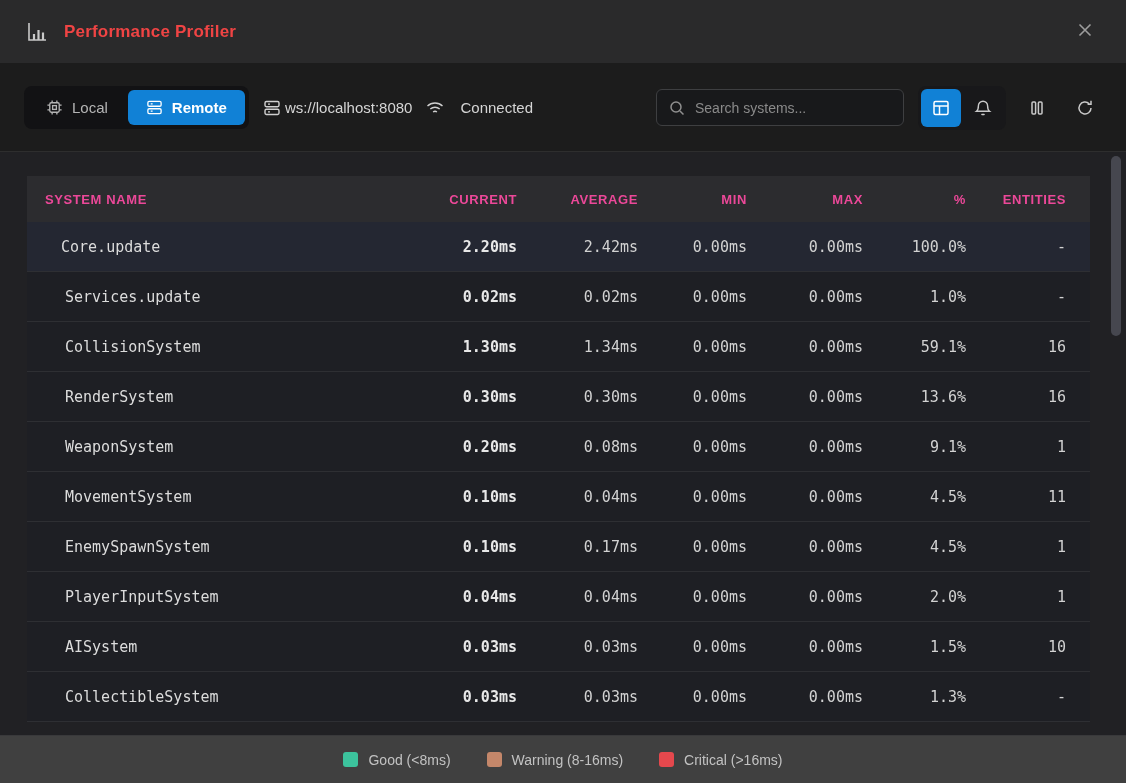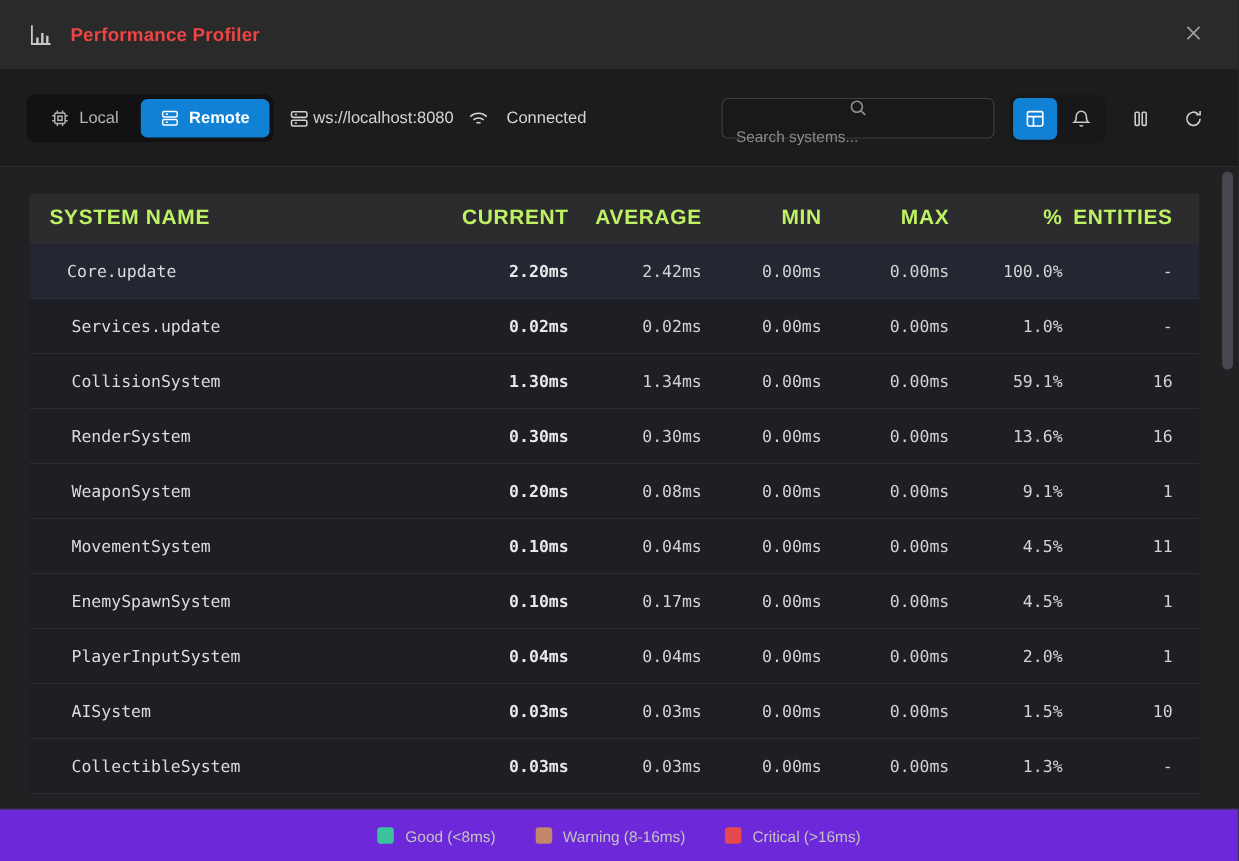--- a/index.html
+++ b/index.html
@@ -54,21 +54,20 @@
   .conn .ico { width: 18px; height: 18px; color: #d0d0d0; }
   .conn-status { display: flex; align-items: center; gap: 16px; margin-left: 10px; }
 
   .spacer { flex: 1; }
 
   .searchbox {
     display: flex; align-items: center; gap: 10px;
     width: 248px; height: 37px;
     background: #18191b; border: 1px solid #3e3f41; border-radius: 6px;
     padding: 0 12px;
-    flex-direction: column;
   }
   .searchbox .ico { width: 16px; height: 16px; color: #8f8f8f; flex: 0 0 16px; }
   .searchbox input {
     background: transparent; border: 0; outline: 0; width: 100%;
     font-family: "Liberation Sans", sans-serif;
     font-size: 14px; color: #d0d0d0;
   }
   .searchbox input::placeholder { color: #8a8a8a; }
 
   .icon-group {
@@ -93,22 +92,22 @@
   }
   .ptable { width: 100%; }
   .trow, .thead {
     display: grid;
     grid-template-columns: minmax(0,1fr) 112px 121px 109px 116px 103px 122px;
     align-items: center;
   }
   .thead {
     height: 46px;
     background: #2c2c2f;
-    color: #bef264;
-    font-size: 19px; font-weight: 700; letter-spacing: .6px;
+    color: #ec4899;
+    font-size: 13px; font-weight: 700; letter-spacing: .6px;
   }
   .thead .hc { text-align: right; padding-right: 2px; }
   .thead .hc:first-child { text-align: left; padding-left: 18px; }
   .thead .hc:last-child { padding-right: 24px; }
 
   .trow {
     height: 50px;
     background: #1e1f24;
     border-bottom: 1px solid #2e2f33;
     font-family: "DejaVu Sans Mono", monospace;
@@ -128,21 +127,21 @@
   }
   .vscroll .thumb {
     position: absolute; top: 2px; right: 1px;
     width: 10px; height: 180px; border-radius: 5px;
     background: #46474f;
   }
 
   
   .footer {
     height: 48px; flex: 0 0 48px;
-    background: #6d28d9;
+    background: #404040;
     border-top: 1px solid #39393b;
     display: flex; align-items: center; justify-content: center;
     gap: 36px;
   }
   .legend-item { display: flex; align-items: center; gap: 10px; font-size: 14px; color: #c2c2c2; }
   .legend-swatch { width: 15px; height: 15px; border-radius: 3px; flex: 0 0 15px; }
 </style>
 </head>
 <body>
 

